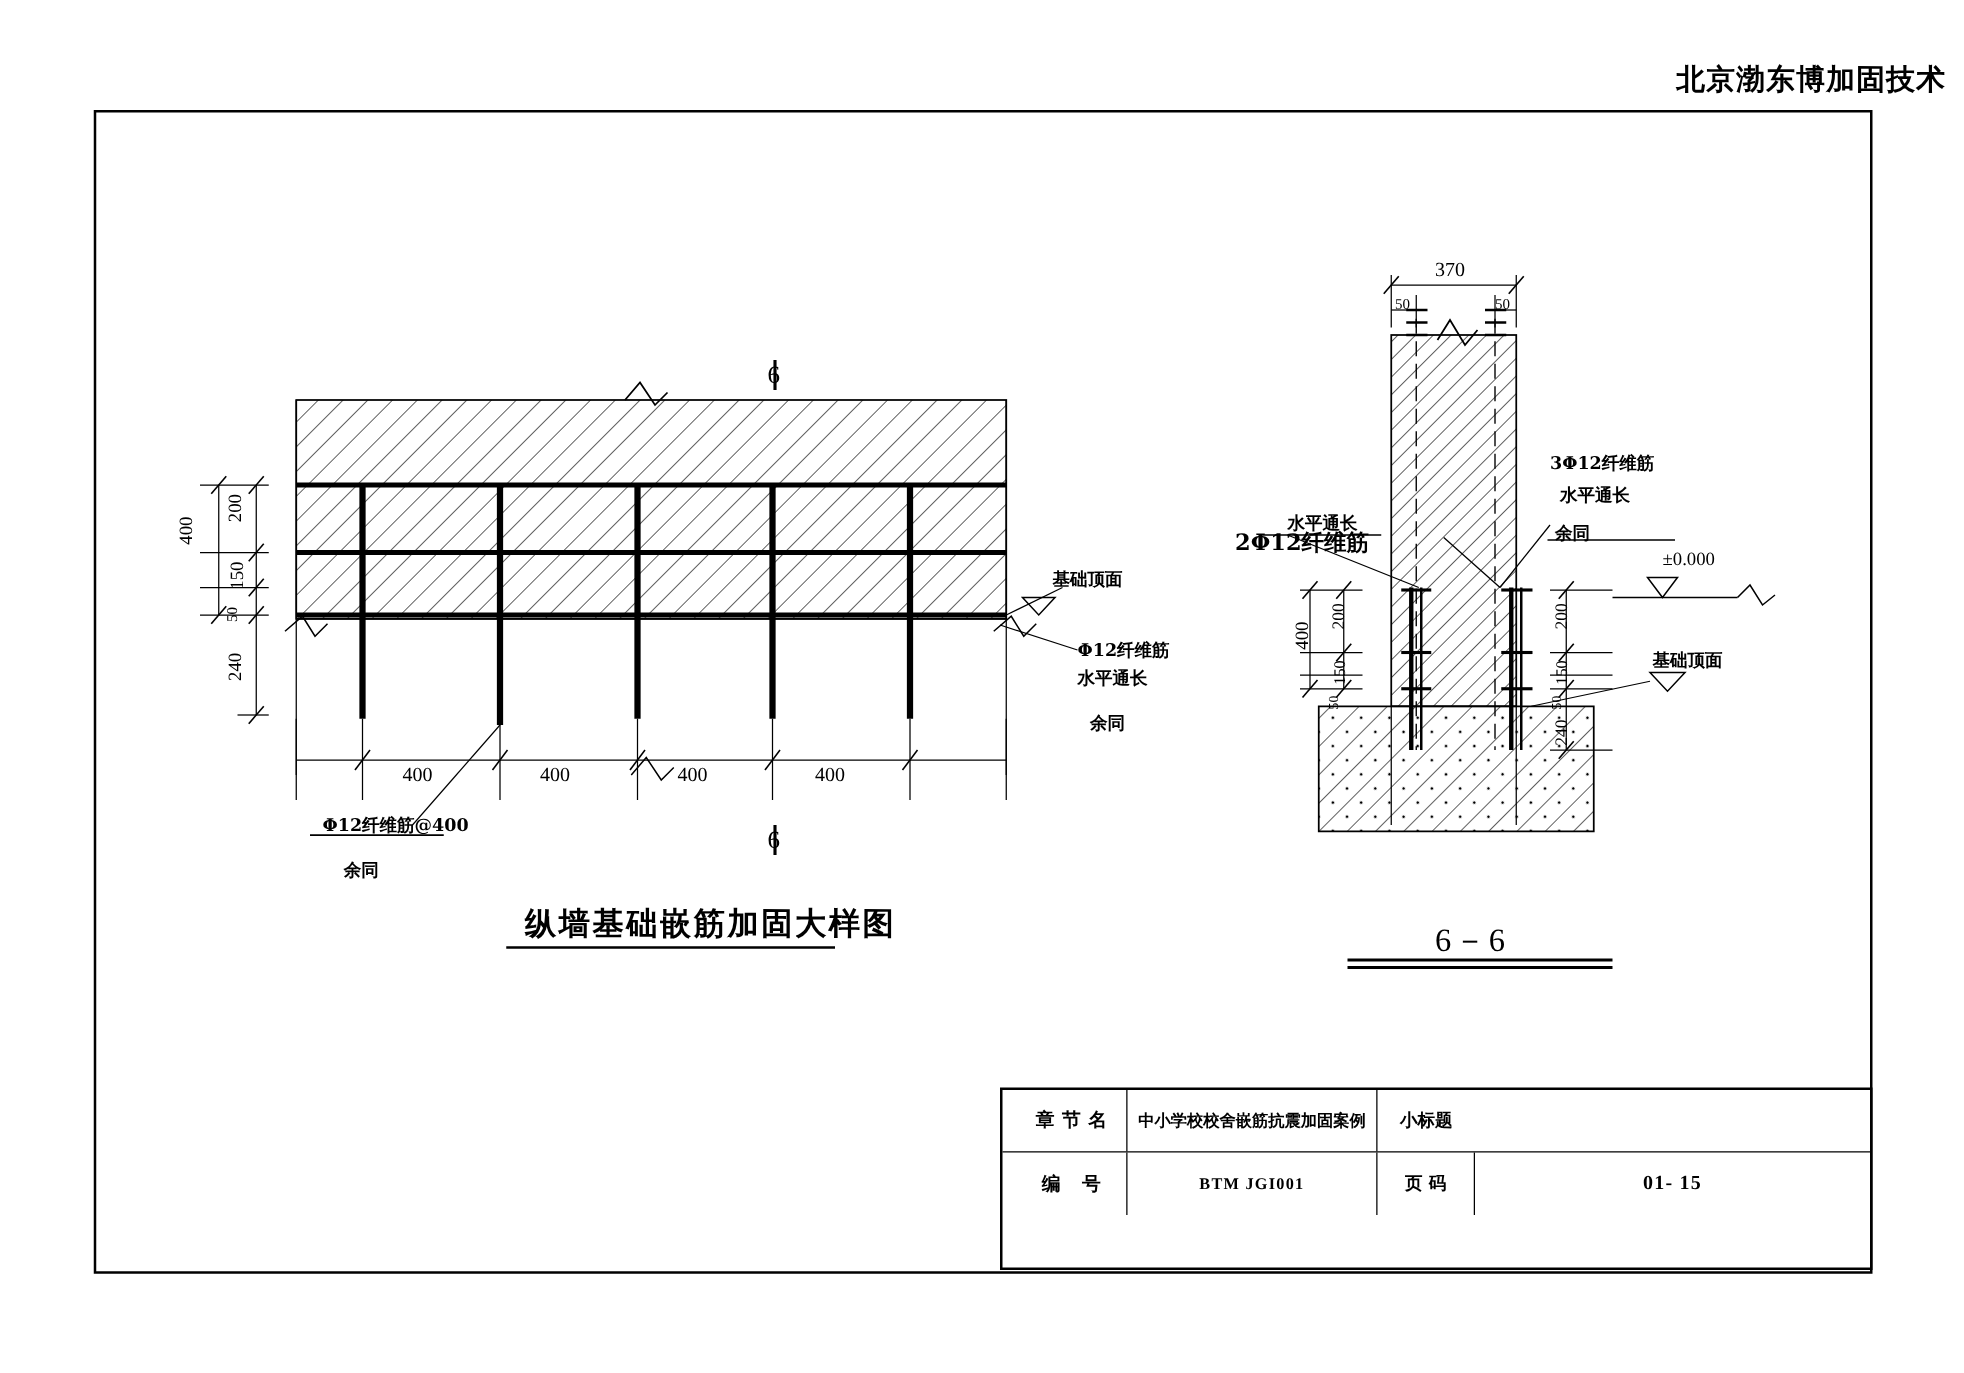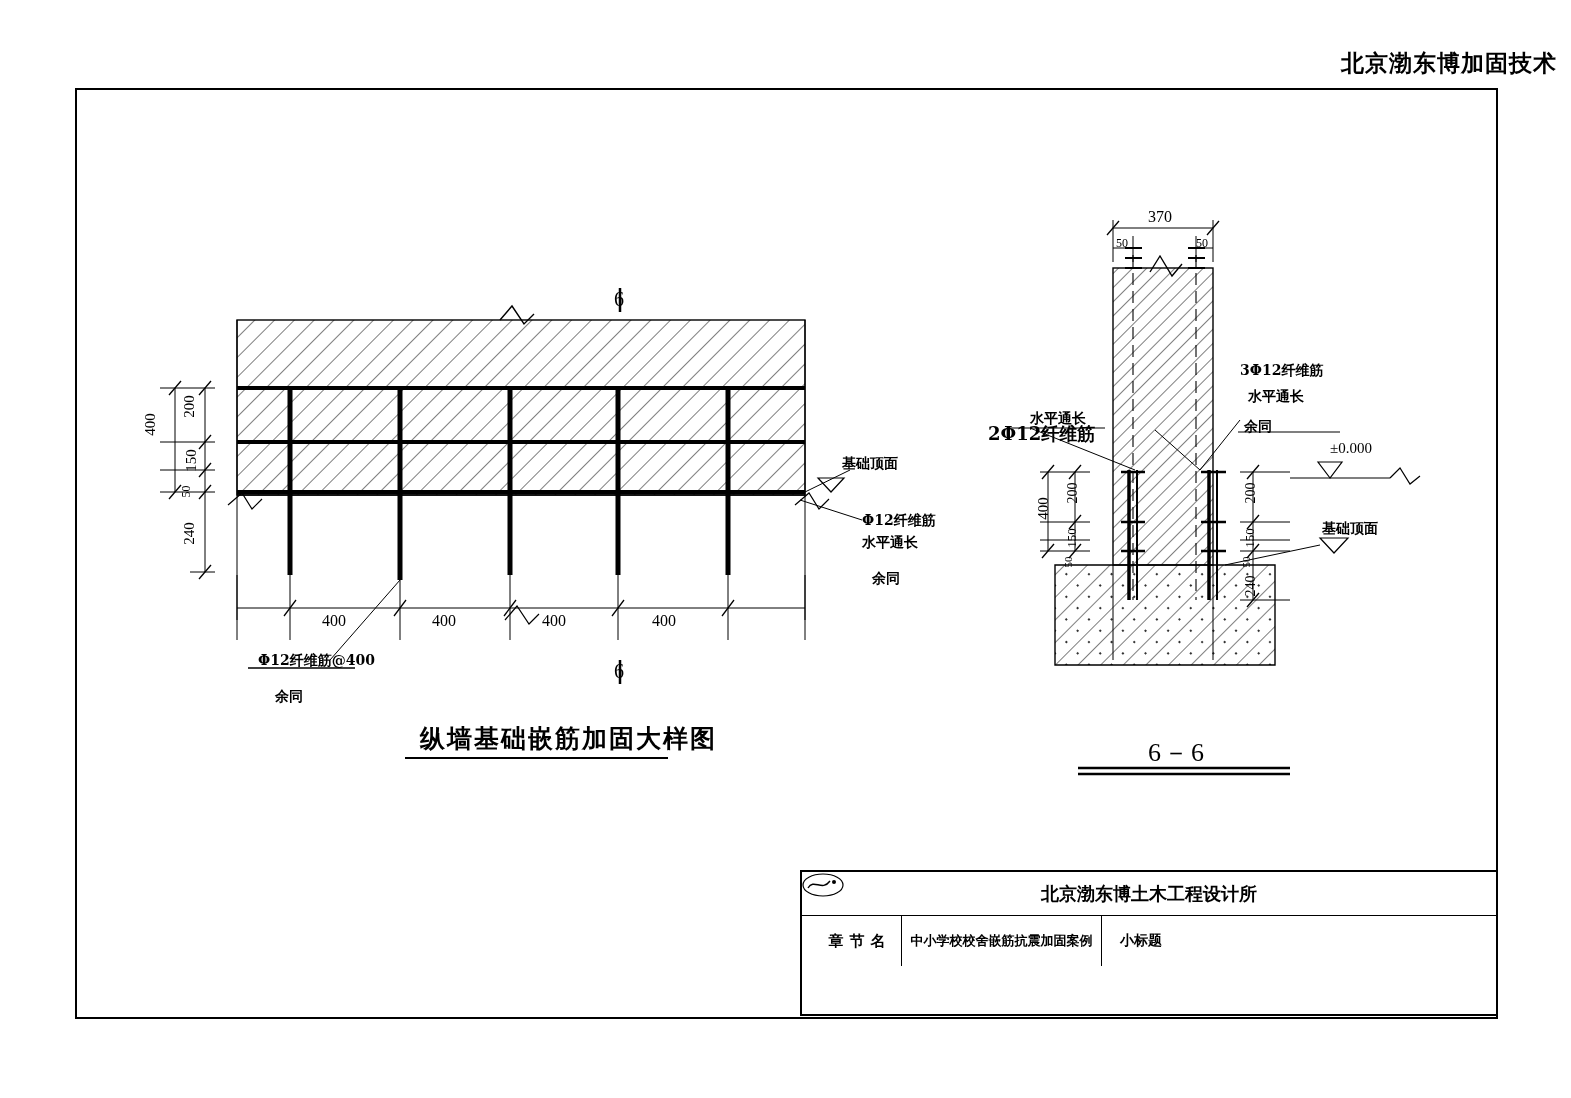--- a/index.html
+++ b/index.html
@@ -266,30 +266,26 @@
   <div style="position:absolute;left:1062px;top:556px;font-size:11px;transform:rotate(-90deg);transform-origin:center;">50</div>
 
   <div style="position:absolute;left:1240px;top:485px;font-size:14px;transform:rotate(-90deg);transform-origin:center;">200</div>
   <div style="position:absolute;left:1240px;top:530px;font-size:13px;transform:rotate(-90deg);transform-origin:center;">150</div>
   <div style="position:absolute;left:1240px;top:556px;font-size:11px;transform:rotate(-90deg);transform-origin:center;">50</div>
   <div style="position:absolute;left:1240px;top:578px;font-size:14px;transform:rotate(-90deg);transform-origin:center;">240</div>
 
   <div style="position:absolute;left:1148px;top:735px;font-size:26px;letter-spacing:2px;font-family:'Liberation Serif',serif;">6－6</div>
 
   <div class="tb">
-    <div class="tb-row tb-r1">
-      <div class="tb-cell c4 logo-txt" style="width:100%;">
-        <svg width="42" height="26" viewBox="0 0 42 26">
-          <ellipse cx="21" cy="13" rx="20" ry="11" fill="none" stroke="#000" stroke-width="1.2"></ellipse>
-          <path d="M6 16 C12 6, 20 20, 28 9" fill="none" stroke="#000" stroke-width="1.4"></path>
-          <circle cx="32" cy="10" r="2" fill="#000"></circle>
-        </svg>
-        <span>北京渤东博土木工程设计所</span>
-      </div>
-    </div>
     <div class="tb-row tb-r2">
       <div class="tb-cell c1">章节名</div>
       <div class="tb-cell c2">中小学校校舍嵌筋抗震加固案例</div>
       <div class="tb-cell c3">小标题</div>
     </div>
+    <div class="tb-row tb-r3">
+      <div class="tb-cell c1">编 号</div>
+      <div class="tb-cell c2 mono">BTM JGI001</div>
+      <div class="tb-cell c3">页 码</div>
+      <div class="tb-cell c4 mono">01- 15</div>
+    </div>
   </div>
 
 </div>
 
 </body></html>

